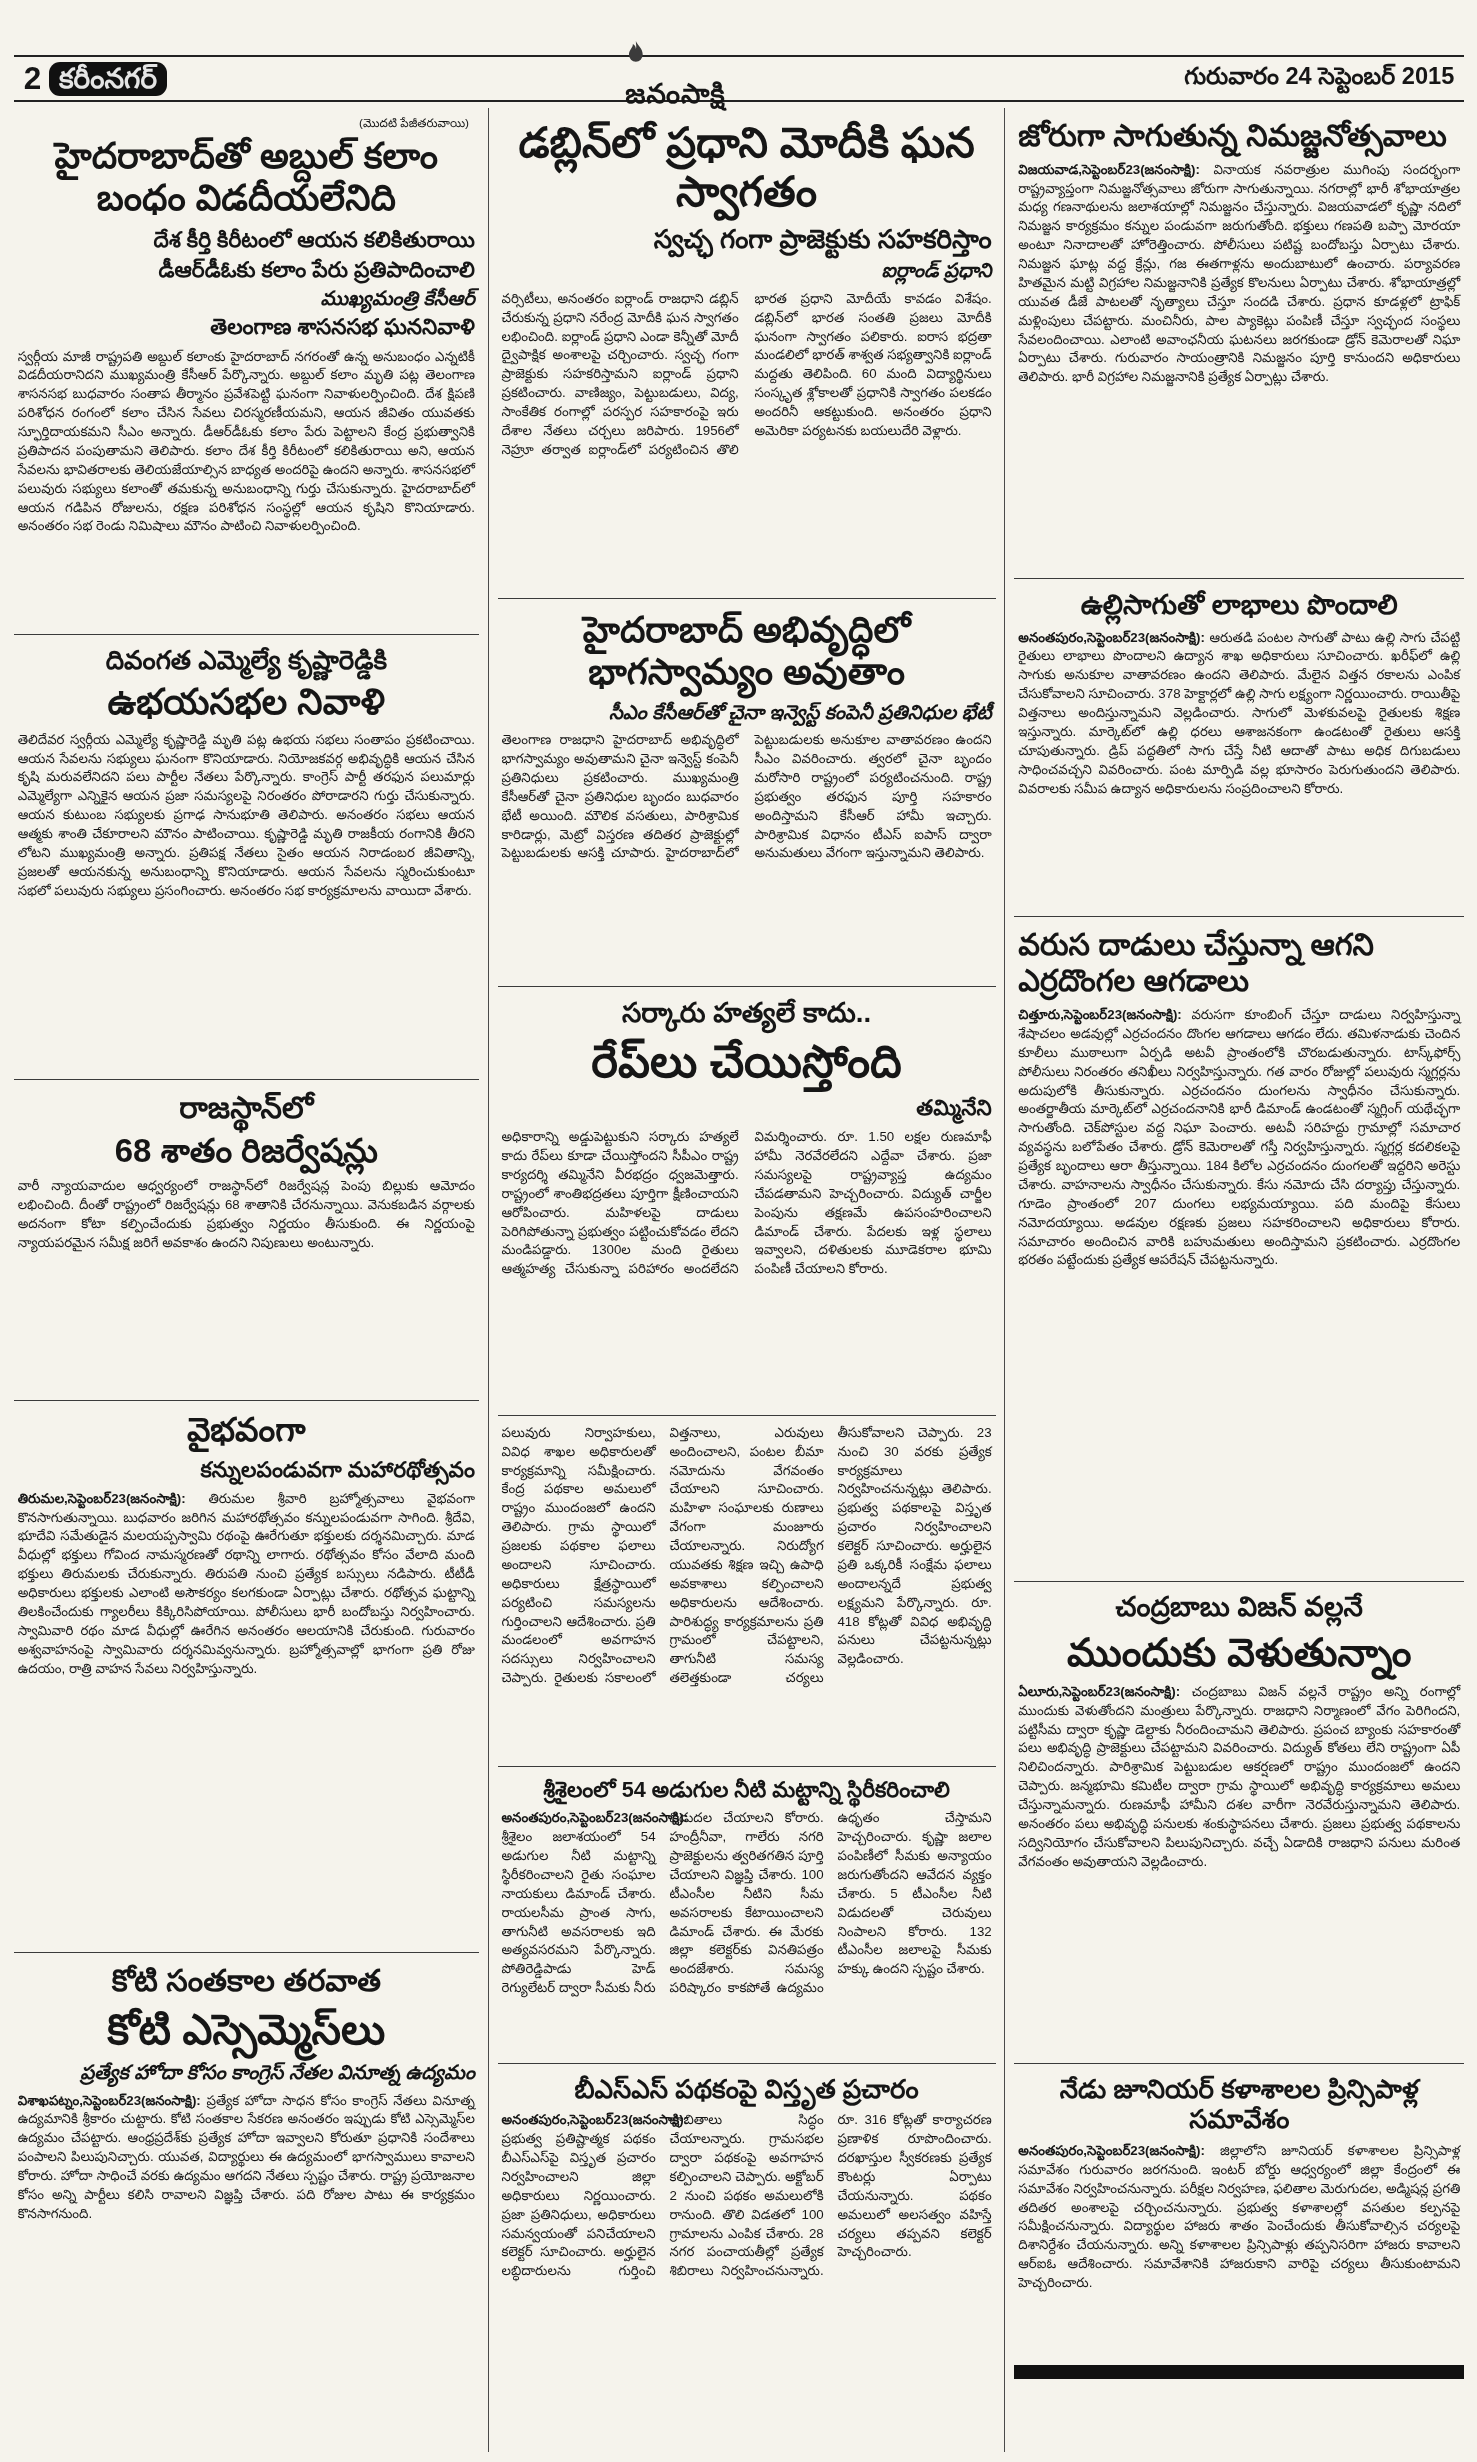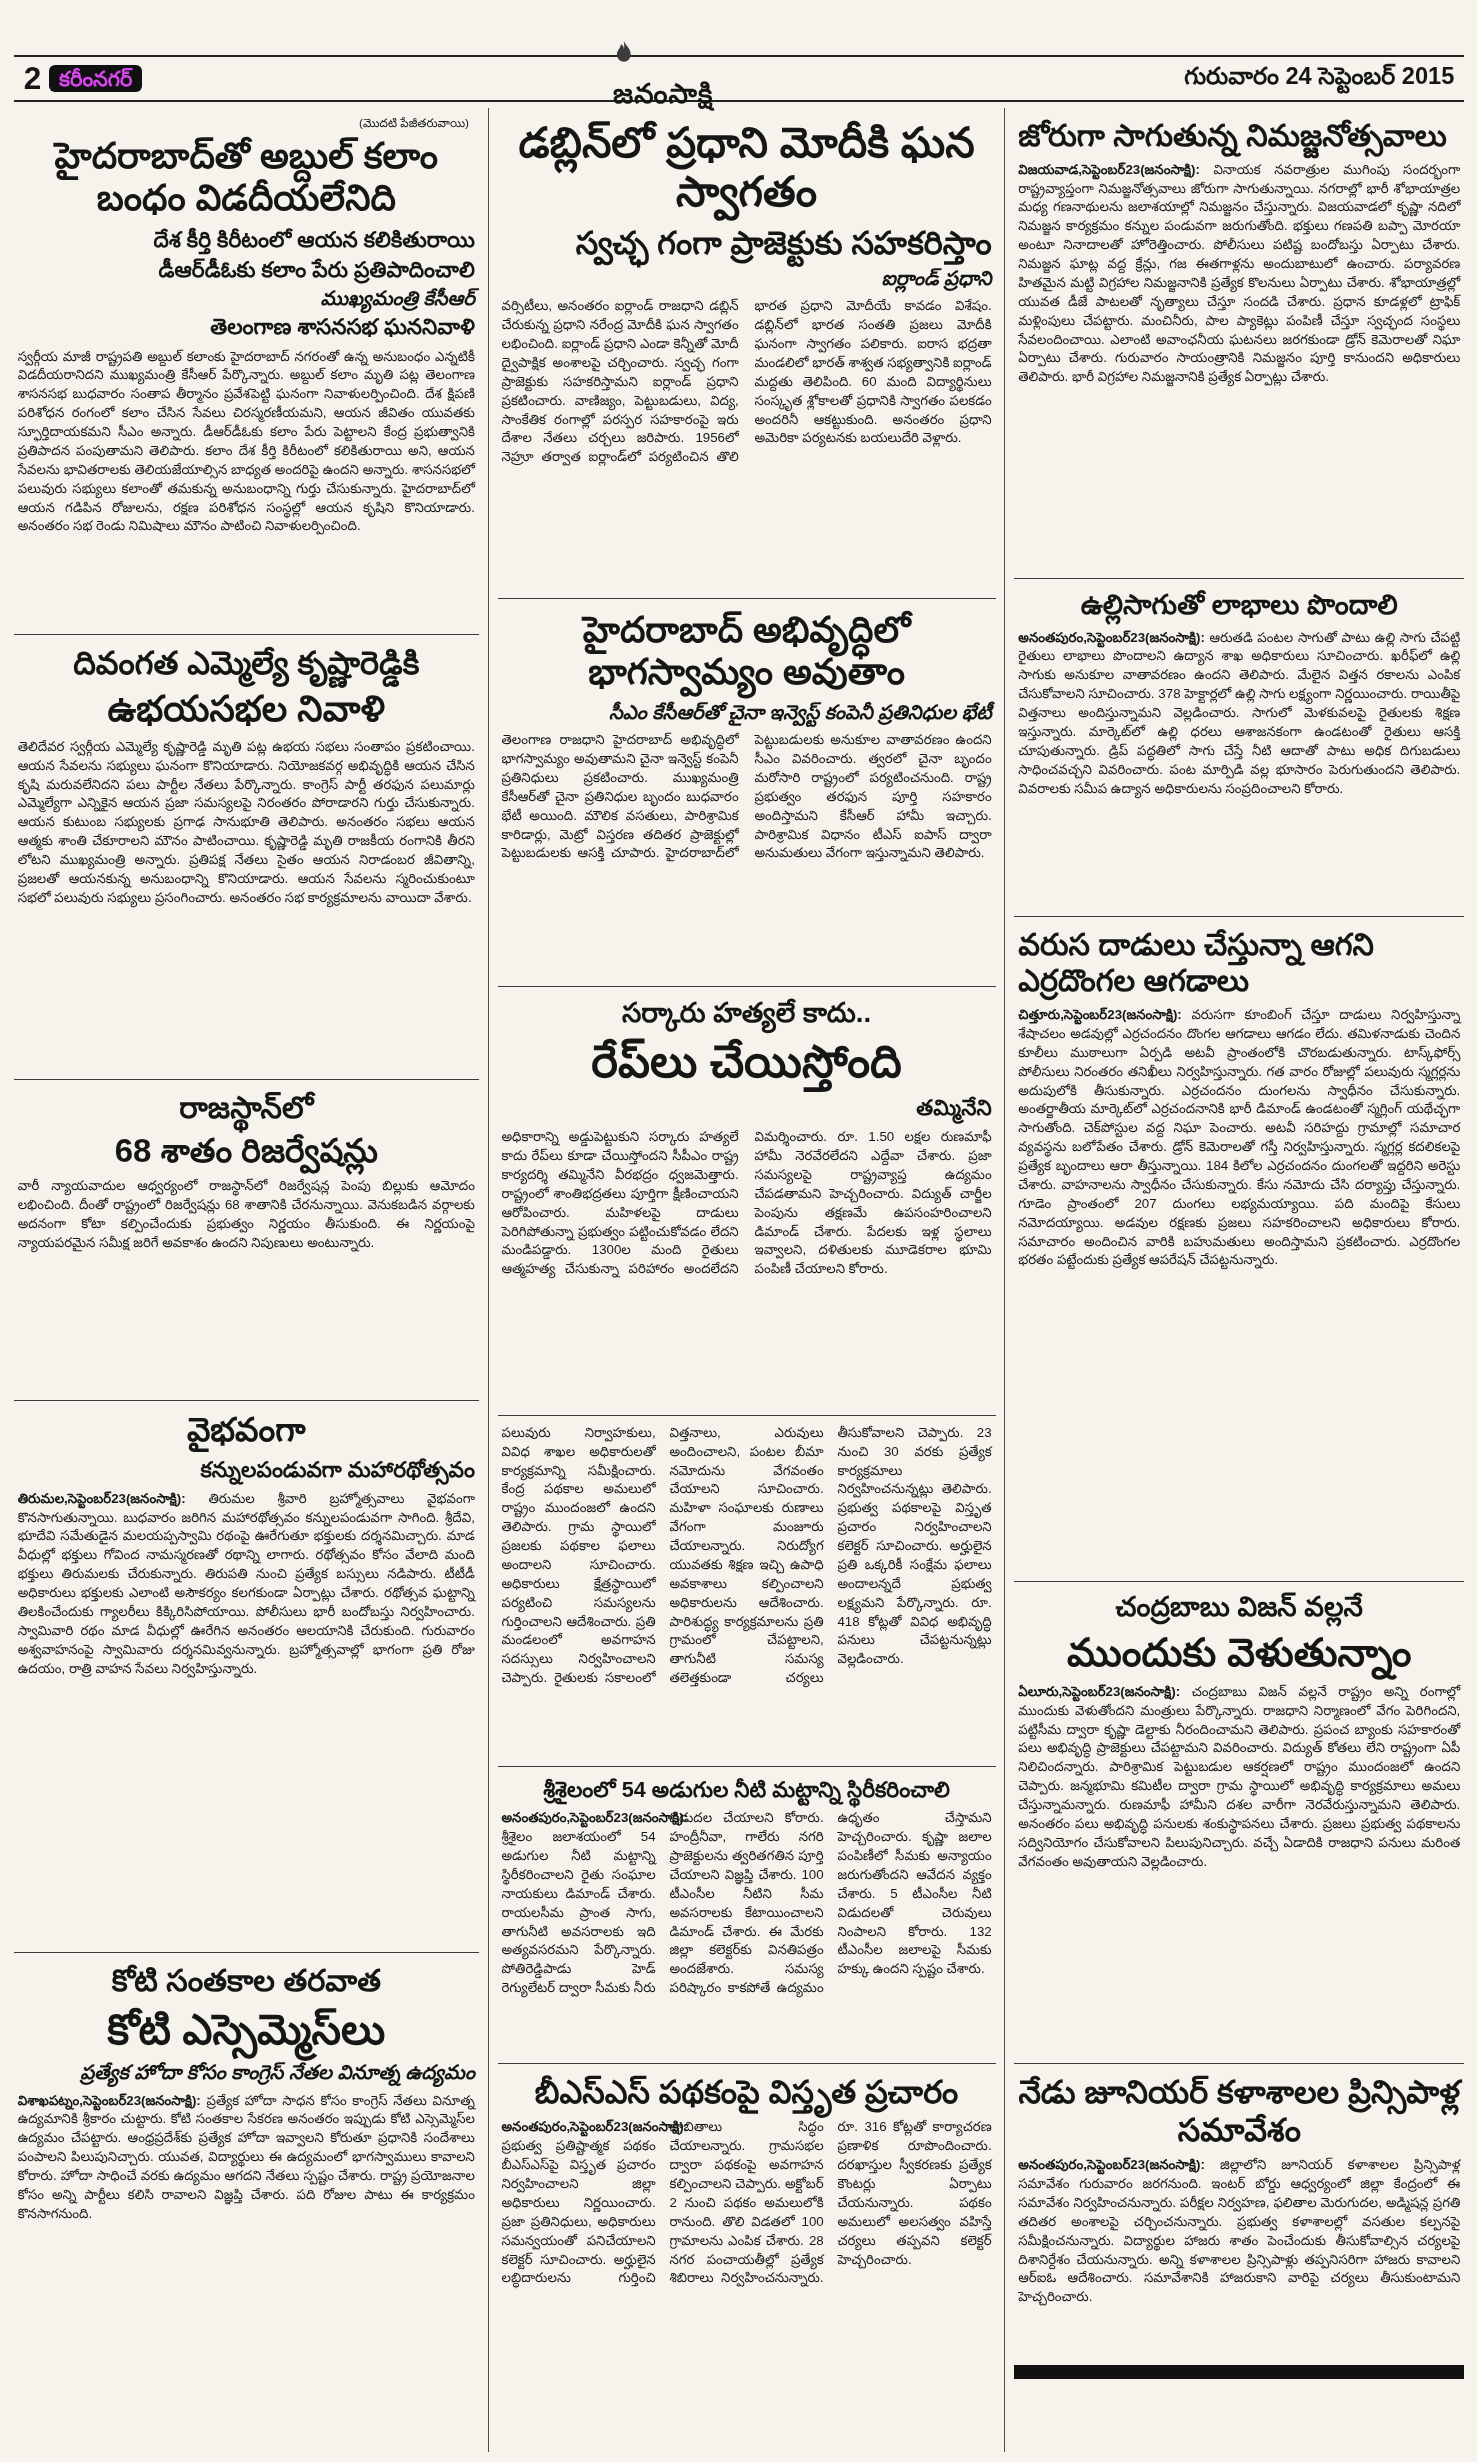--- a/index.html
+++ b/index.html
@@ -10,38 +10,38 @@
     padding:55px 13.8px 0;position:relative;overflow:hidden;
   }
   
   .masthead{
     display:flex;justify-content:space-between;align-items:center;
     border-top:2px solid #222;border-bottom:2px solid #222;
     height:47px;padding:2px 9.9px;box-sizing:border-box;
   }
   .mh-left{display:flex;align-items:center;gap:7.9px;}
   .pg-num{font-size:31.5px;font-weight:bold;}
-  .edition{background:#111;color:#d946ef;font-weight:bold;font-size:21px;
-           padding:3px 9.9px;border-radius:6px;line-height:1;}
+  .edition{background:#111;color:#e5e5e5;font-weight:bold;font-size:28px;
+           padding:3px 9.9px;border-radius:11px;line-height:1;}
   .mh-center{display:flex;align-items:flex-start;gap:7.9px;flex-direction:column;}
   .paper-name{font-size:27.6px;font-weight:bold;letter-spacing:1px;}
   .mh-right{font-size:23.6px;font-weight:bold;}
   
   .content{display:flex;height:2344px;overflow:hidden;margin-top:5.9px;}
   .col{display:flex;flex-direction:column;overflow:hidden;min-width:0;}
   .col-a{width:465px;}
   .col-b{width:498px;}
   .col-c{flex:1;}
   .vrule{width:1px;background:#4a4a4a;margin:0 8.9px;}
   
   .art{overflow:hidden;padding:7.9px 3.9px;box-sizing:border-box;border-top:1px solid #3a3a3a;}
   .col > .art:first-child{border-top:none;}
   .hl{font-weight:bold;line-height:1.18;margin:2px 0 5.9px;text-align:center;}
   .left{text-align:left;}
-  .s20{font-size:19.7px;font-style:italic;} .s22{font-size:21.7px;} .s24{font-size:32px;}
+  .s20{font-size:19.7px;font-style:italic;} .s22{font-size:21.7px;} .s24{font-size:26px;}
   .s28{font-size:27.6px;} .s31{font-size:30.5px;} .s34{font-size:33px;}
   .s37{font-size:36px;} .s40{font-size:39px;} .s43{font-size:42px;} .s46{font-size:45px;}
   .deck{font-weight:bold;text-align:right;margin:3px 0;line-height:1.25;}
   .body{font-size:13.3px;line-height:1.42;text-align:justify;margin:6.9px 0 0;}
   .cols2{columns:2;column-gap:15.8px;}
   .cols3{columns:3;column-gap:13.8px;}
   .dateline{font-weight:bold;}
   .cont-note{font-size:11.8px;text-align:right;margin:0 5.9px 2px 0;}
   .bar{height:13.8px;background:#111;margin-top:auto;margin-bottom:73px;}
 </style>

